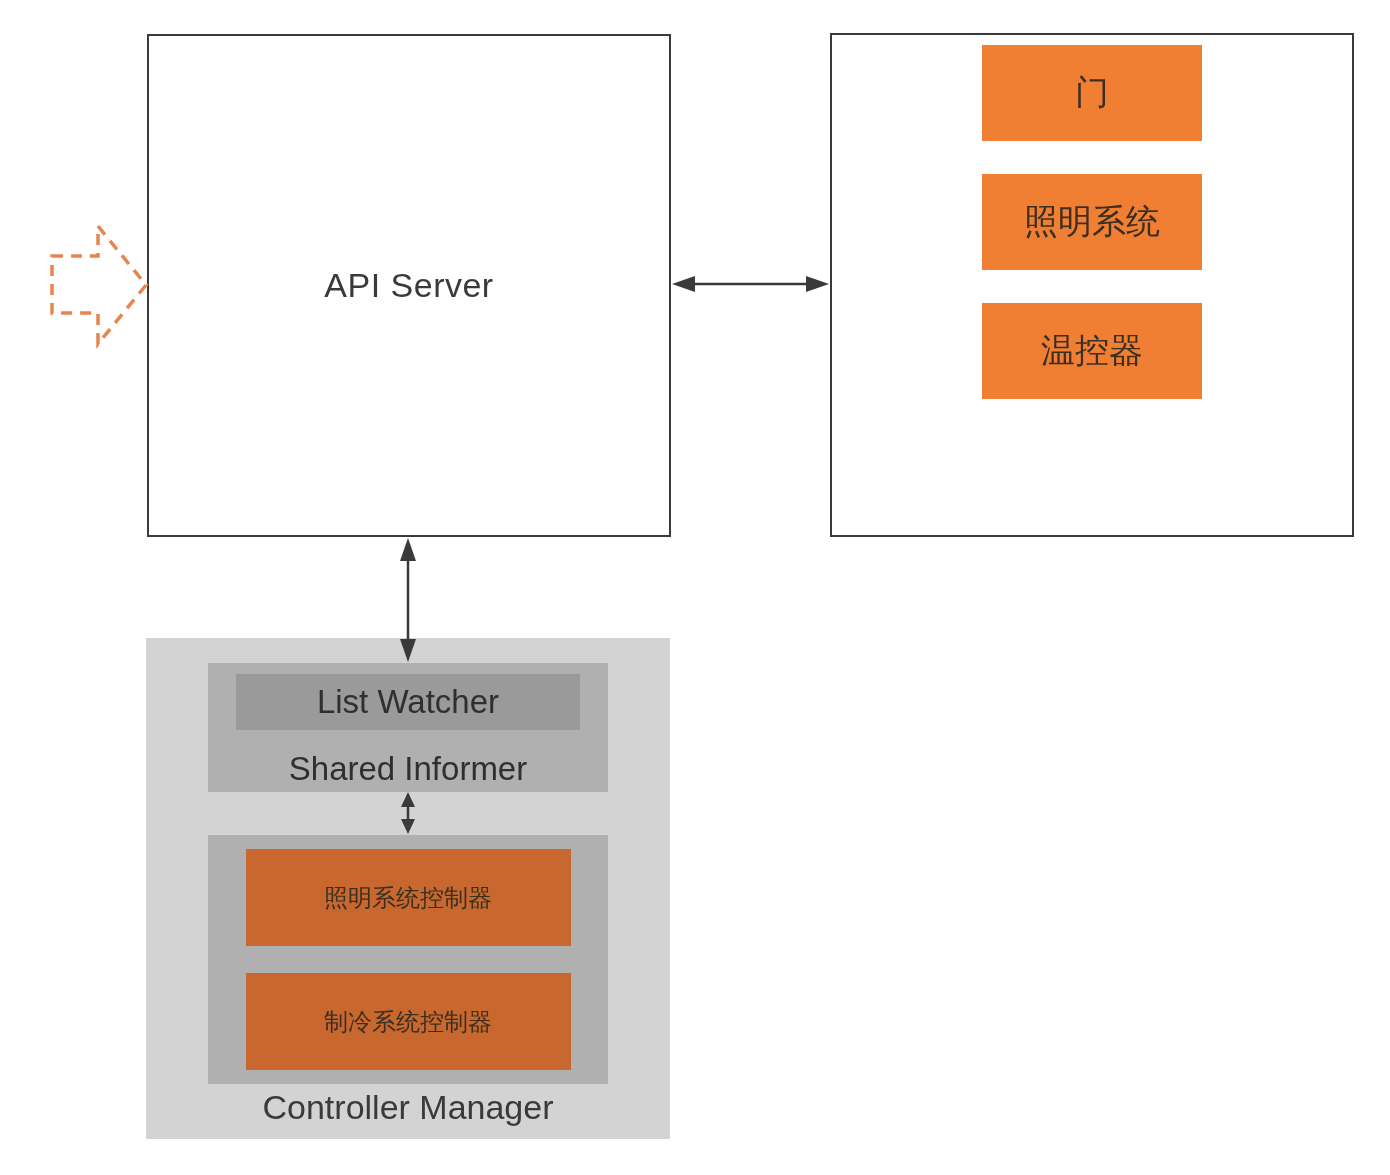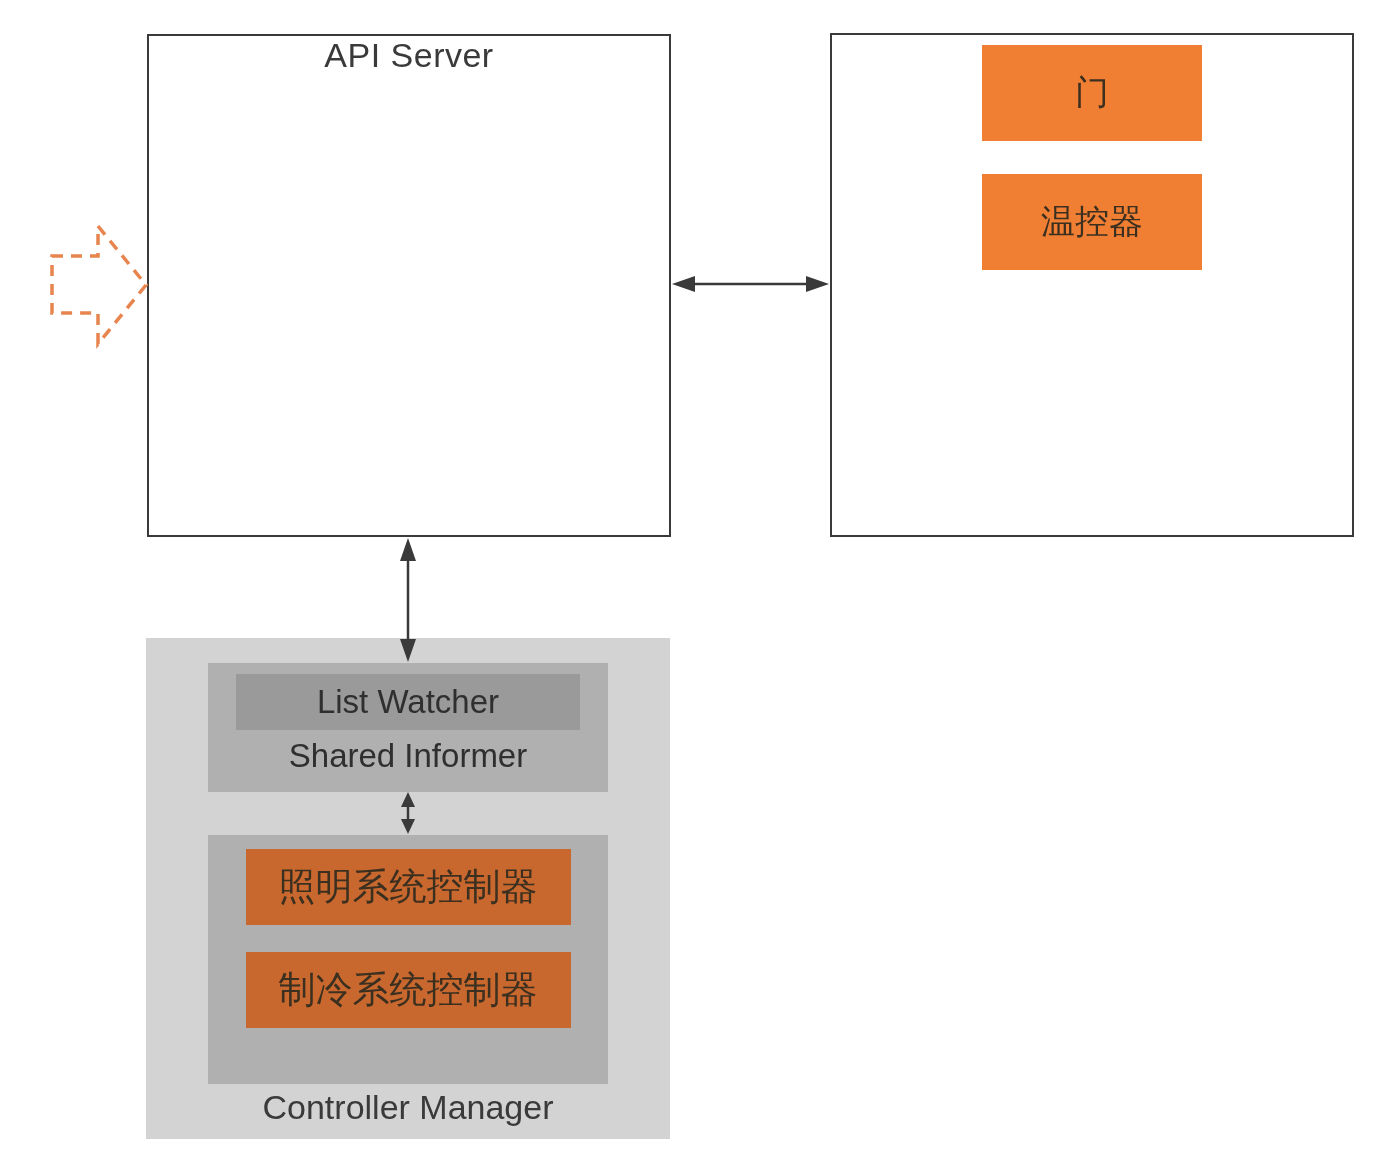--- a/index.html
+++ b/index.html
@@ -20,21 +20,21 @@
     width:1390px;height:1175px;
     background:#ffffff;
     overflow:hidden;
   }
   .box{position:absolute;box-sizing:border-box;}
 
   
   .api-server{
     left:147px;top:34px;width:524px;height:503px;
     background:#ffffff;border:2px solid var(--line);
-    display:flex;align-items:flex-start;justify-content:center;
+    display:flex;align-items:center;justify-content:center;
   }
   .api-server .label{
     font-size:34px;color:var(--text-dark);letter-spacing:.5px;
   }
 
   
   .devices-panel{
     left:830px;top:33px;width:524px;height:504px;
     background:#ffffff;border:2px solid var(--line);
     display:flex;flex-direction:column;align-items:center;
@@ -63,52 +63,53 @@
     display:flex;flex-direction:column;align-items:center;
     padding-top:11px;
   }
   .list-watcher{
     width:344px;height:56px;flex:0 0 auto;
     background:var(--list-watcher-box);
     display:flex;align-items:center;justify-content:center;
     font-size:33px;color:#2F2F2F;
   }
   .informer-label{
-    margin-top:7px;font-size:33px;color:#2F2F2F;
+    margin-top:20px;font-size:33px;color:#2F2F2F;
   }
 
   .controllers-group{
     left:62px;top:197px;width:400px;height:249px;
     background:var(--inner-container);
     display:flex;flex-direction:column;align-items:center;
     padding-top:14px;gap:27px;
   }
   .controller-item{
-    width:325px;height:76px;flex:0 0 auto;
+    width:325px;height:97px;flex:0 0 auto;
     background:var(--controller-box);
     display:flex;align-items:center;justify-content:center;
-    font-size:37px;color:var(--text-on-orange);
+    font-size:24px;color:var(--text-on-orange);
   }
 
   .arrows-layer{
     position:absolute;left:0;top:0;width:1390px;height:1175px;
     pointer-events:none;
   }
 </style>
 </head>
 <body>
 
 <div class="canvas">
 
   <div class="box api-server">
     <span class="label">API Server</span>
   </div>
 
   <div class="box devices-panel">
     <div class="device-item">门</div>
+    <div class="device-item">照明系统</div>
     <div class="device-item">温控器</div>
   </div>
 
   <div class="box controller-manager">
 
     <div class="box shared-informer">
       <div class="list-watcher">List Watcher</div>
       <div class="informer-label">Shared Informer</div>
     </div>
 

